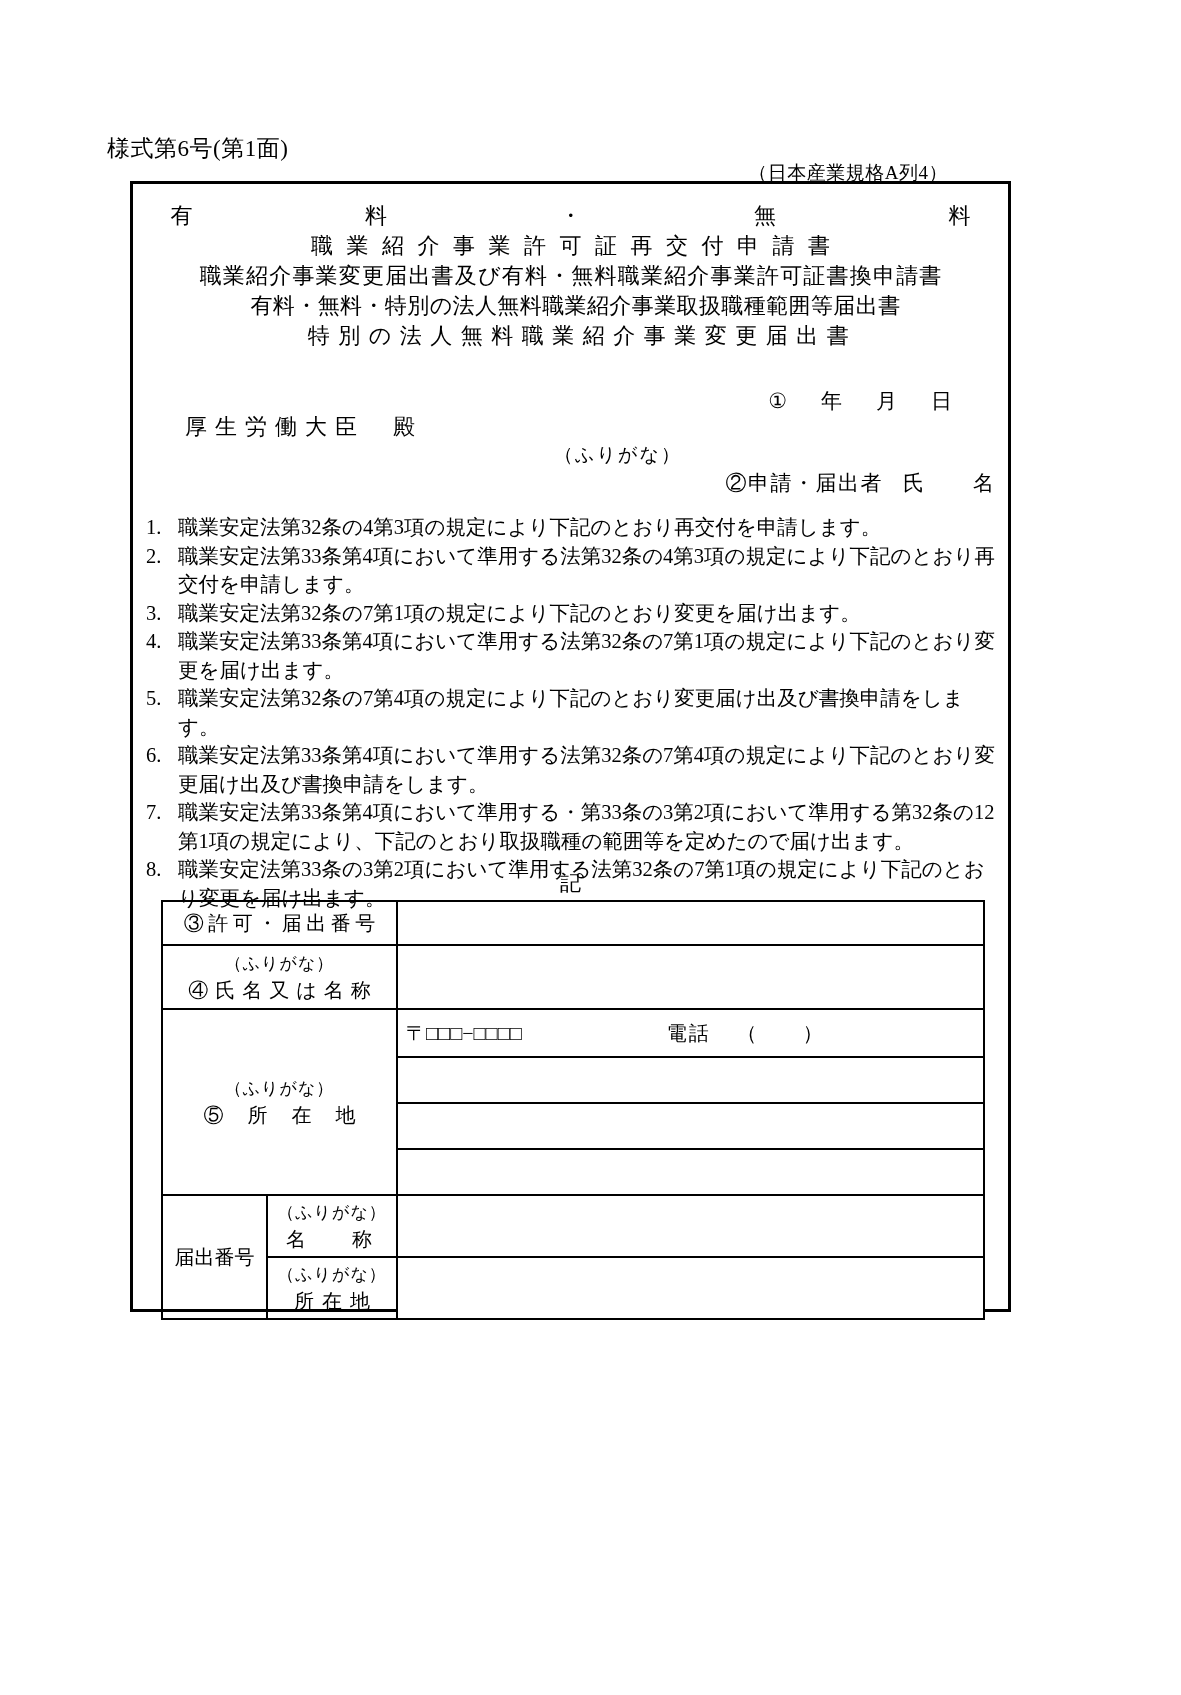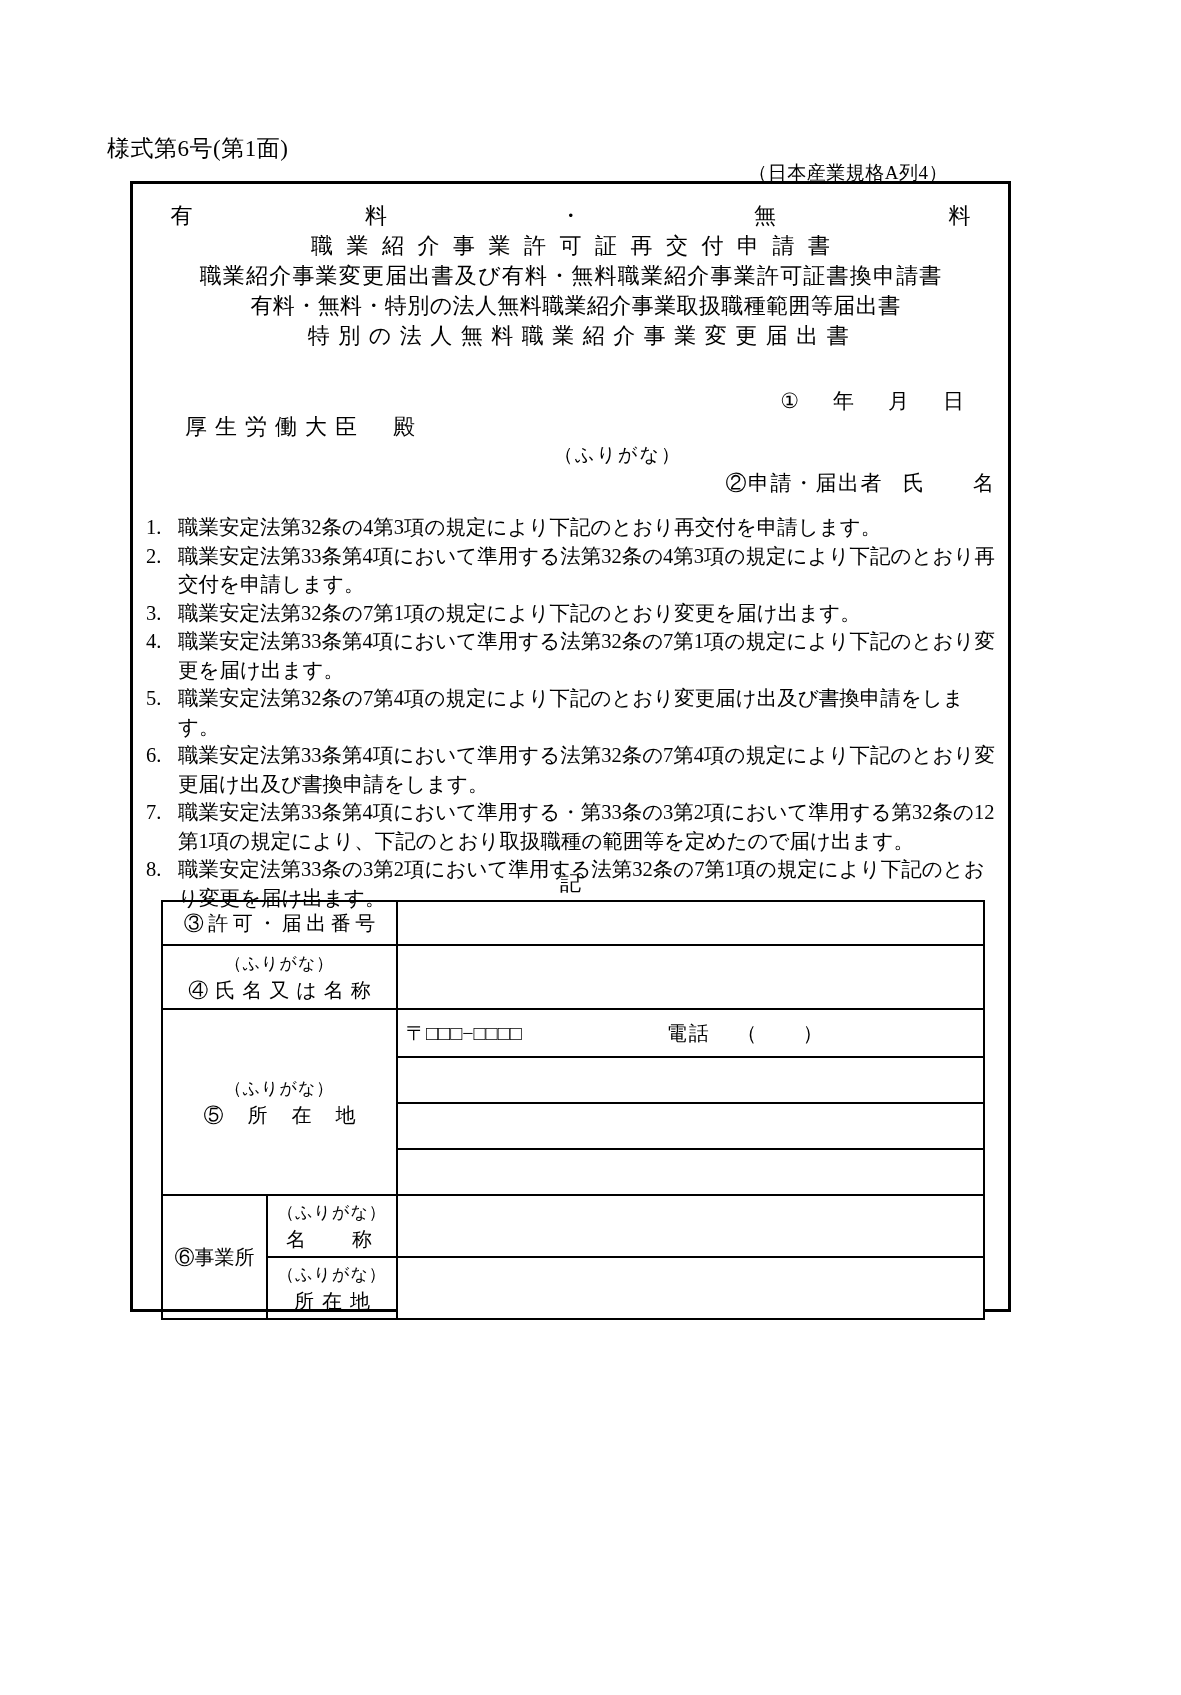--- a/index.html
+++ b/index.html
@@ -77,21 +77,21 @@
     display: inline-block;
     width: 800px;
     text-align: justify;
     text-align-last: justify;
     font-size: 22px;
   }
 
   
   .date-row {
     position: absolute;
-    right: 44px;
+    right: 56px;
     top: 203px;
     font-size: 21px;
     white-space: nowrap;
     letter-spacing: 0;
     text-align: right;
   }
   .date-row .gap { display: inline-block; width: 34px; }
 
   
   .minister {
@@ -346,21 +346,21 @@
             <tr>
               <td style="height:44px" class="cell-blank"></td>
             </tr>
           </tbody>
               </table>
         </td>
       </tr>
 
       <tr>
         <td rowspan="2" class="lbl" style="height:60px">
-          <span class="main sp-jigyosho">⑥事業所</span>
+          <span class="main sp-jigyosho">届出番号</span>
         </td>
         <td class="lbl" style="height:60px">
           <span class="furi">（ふりがな）</span>
           <span class="main sp-meisho">名　称</span>
         </td>
         <td class="cell-blank"></td>
       </tr>
 
       <tr>
         <td class="lbl" style="height:60px">

